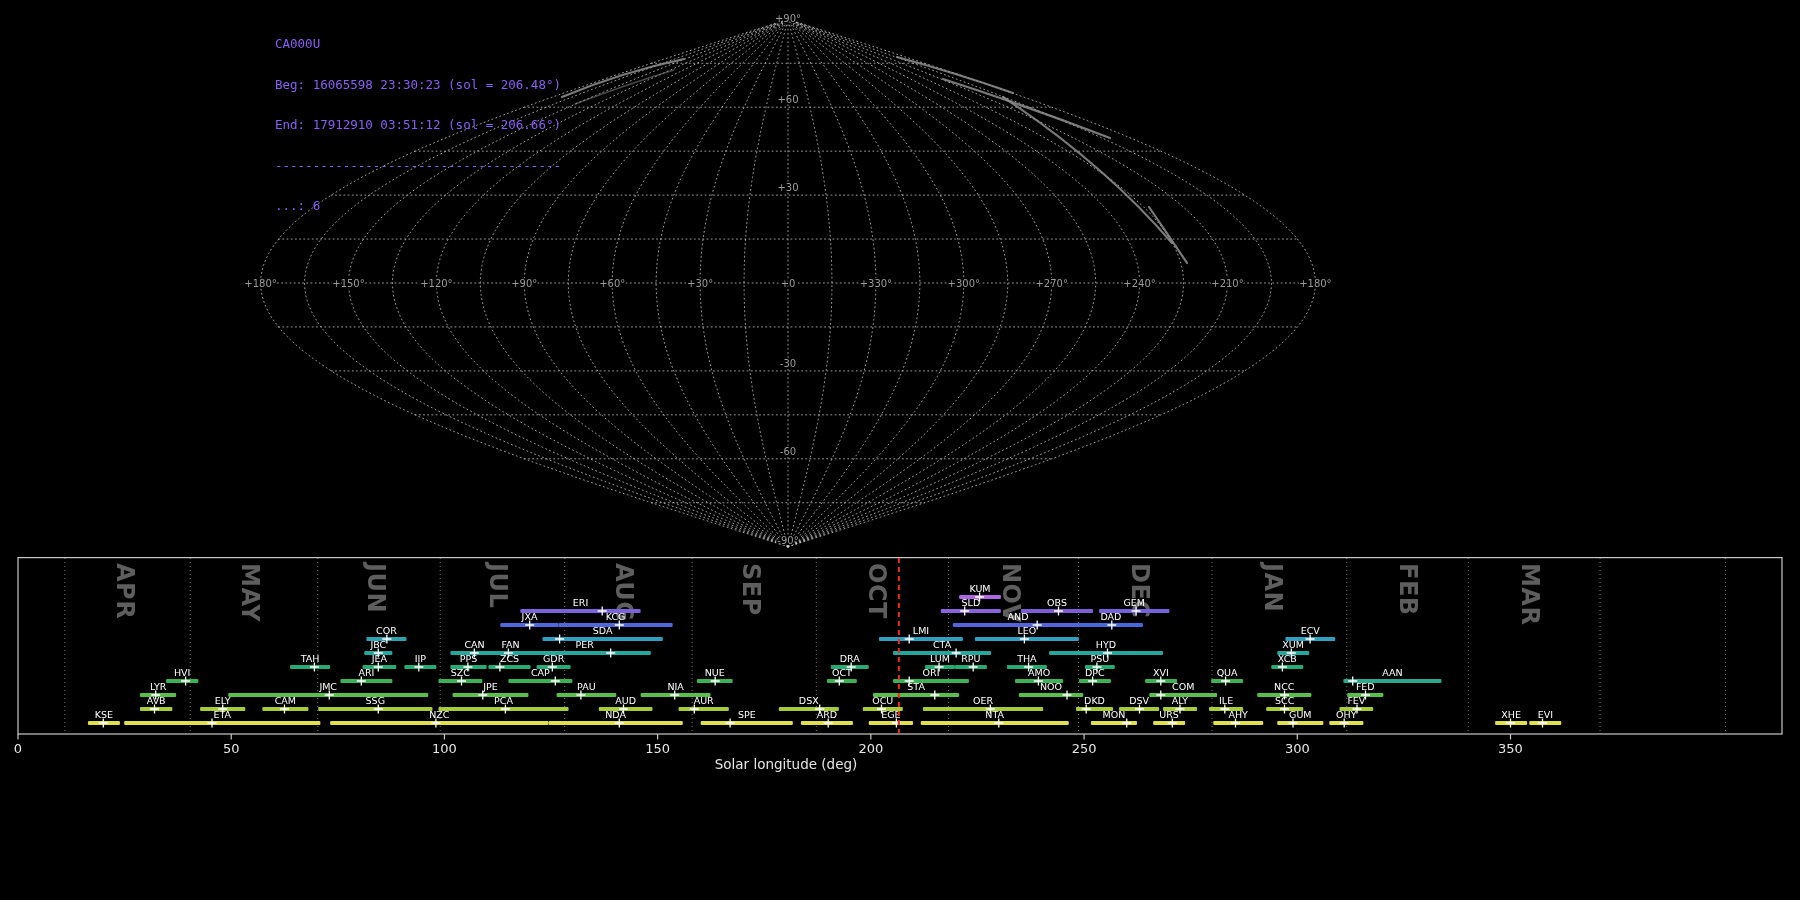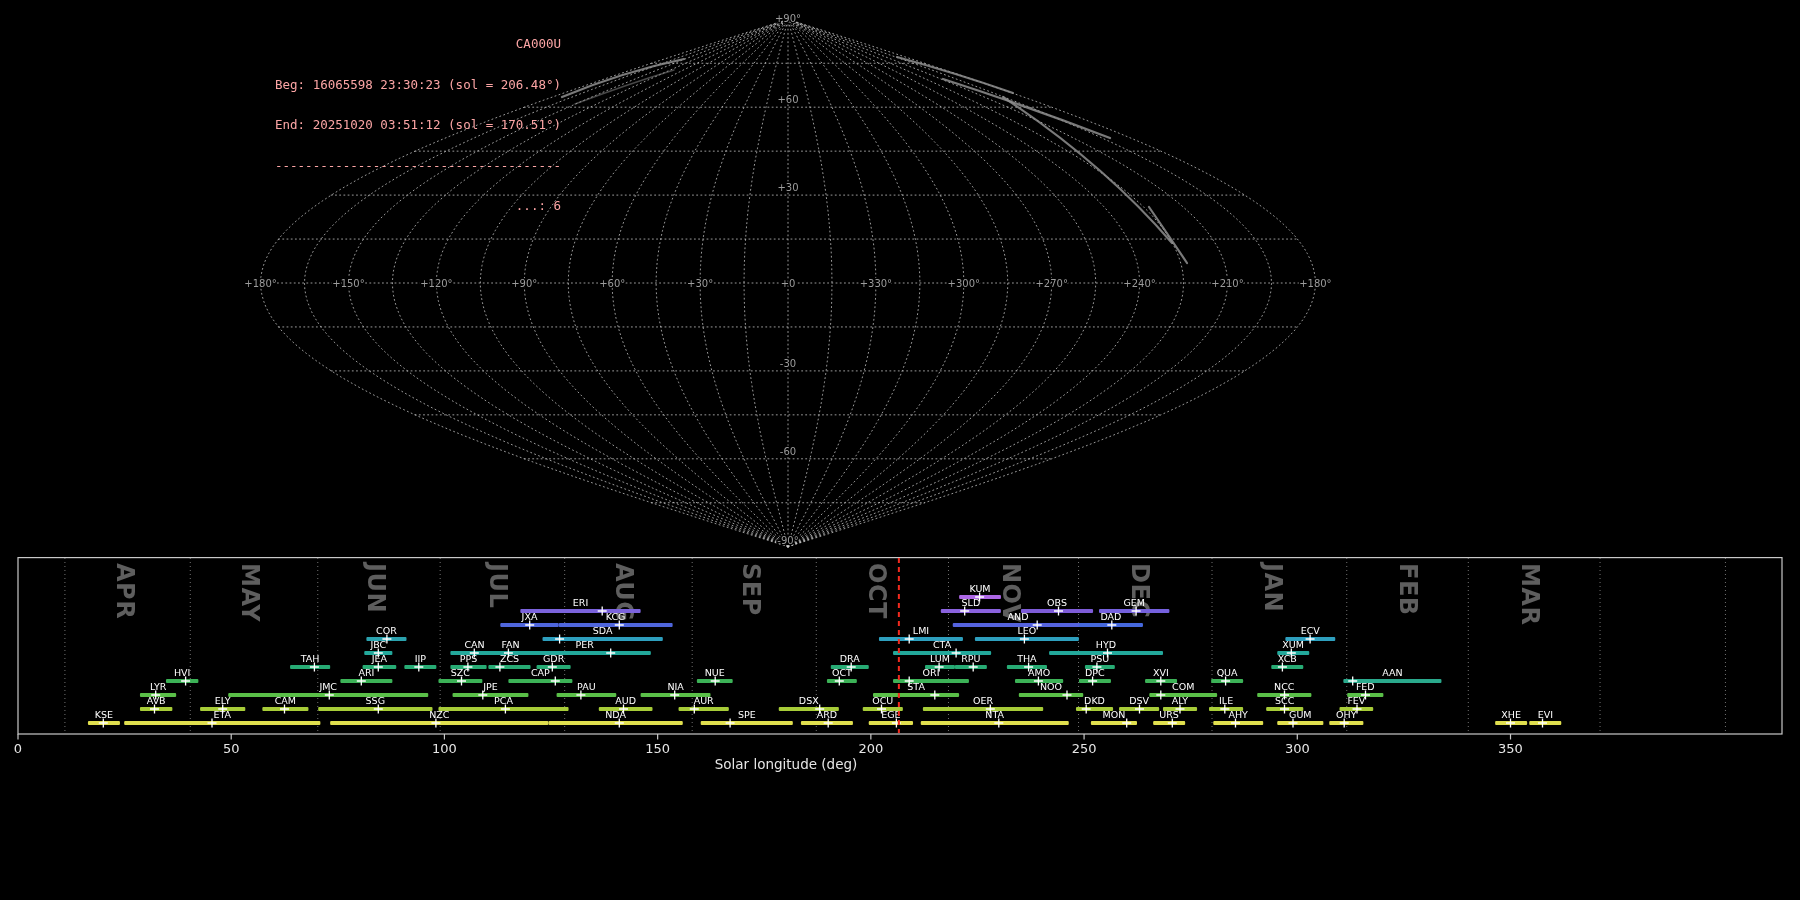--- a/index.html
+++ b/index.html
@@ -1,18 +1,18 @@
 <!DOCTYPE html>
 <html><head>
 <meta charset="utf-8">
 <style>
   html,body{margin:0;padding:0;background:#000;}
   body{width:1800px;height:900px;position:relative;overflow:hidden;}
-  .hdr{position:absolute;left:275px;top:10px;z-index:5;color:#fca5a5;
-       font:12.5px/13.5px "DejaVu Sans Mono","Liberation Mono",monospace;white-space:pre;text-align:right;}
+  .hdr{position:absolute;left:275px;top:10px;z-index:5;color:#8b5cf6;
+       font:12.5px/13.5px "DejaVu Sans Mono","Liberation Mono",monospace;white-space:pre;}
   #sky{position:absolute;left:0;top:0;}
   #tl{position:absolute;left:0;top:557px;}
   svg text{font-family:"DejaVu Sans","Liberation Sans",sans-serif;}
   .grid{stroke:#cdcdcd;stroke-width:1;stroke-dasharray:1 3.2;stroke-linecap:round;opacity:.75;}
   .maplbl{fill:#9c9c9c;font-size:10px;text-anchor:middle;paint-order:stroke;stroke:#000;stroke-width:3px;}
   .trail{stroke:#8f8f8f;stroke-width:2.2;fill:none;stroke-linecap:round;opacity:.85;}
   .trail.faint{stroke-width:1.4;opacity:.5;}
   .frame{fill:none;stroke:#c9c9c9;stroke-width:1.2;}
   .mline{stroke:#8f8f8f;stroke-width:1;stroke-dasharray:1 3;opacity:.8;}
   .month{fill:#5e5e5e;font-size:24px;font-weight:700;letter-spacing:.5px;}
@@ -24,21 +24,21 @@
   .peak{stroke:#ffffff;stroke-width:1.3;fill:none;}
 </style>
 </head>
 <body>
 
 <div>
 
   <div class="hdr">
     <div>CA000U</div>
     <div>Beg: 16065598 23:30:23 (sol = 206.48°)</div>
-    <div>End: 20251020 03:51:12 (sol = 170.51°)</div>
+    <div>End: 17912910 03:51:12 (sol = 206.66°)</div>
     <div>--------------------------------------</div>
     <div>...: 6</div>
   </div>
 
   <svg id="sky" width="1800" height="557">
       <line x1="651.4988356129306" y1="502.75" x2="924.5011643870694" y2="502.75" class="grid"></line>
       <line x1="524.3" y1="458.8" x2="1051.7" y2="458.8" class="grid"></line>
       <line x1="415.0718836022148" y1="414.85" x2="1160.9281163977853" y2="414.85" class="grid"></line>
       <line x1="331.25820204408706" y1="370.9" x2="1244.741797955913" y2="370.9" class="grid"></line>
       <line x1="278.5707192151454" y1="326.95" x2="1297.4292807848547" y2="326.95" class="grid"></line>

